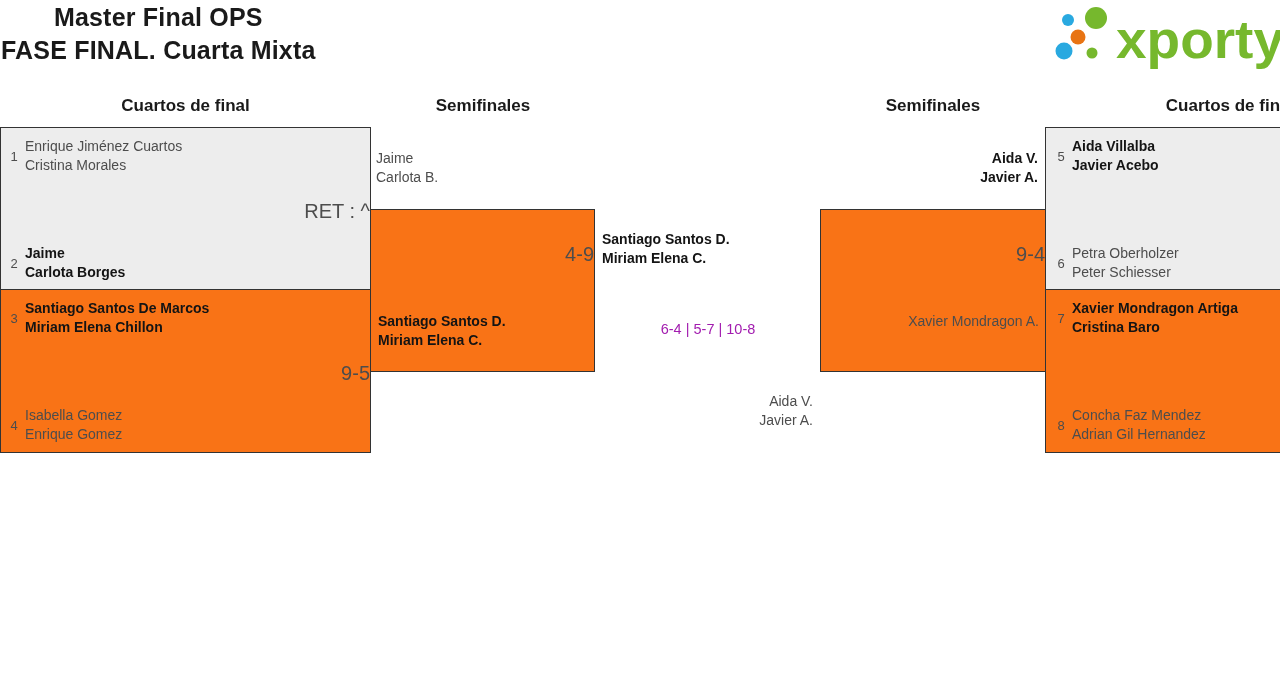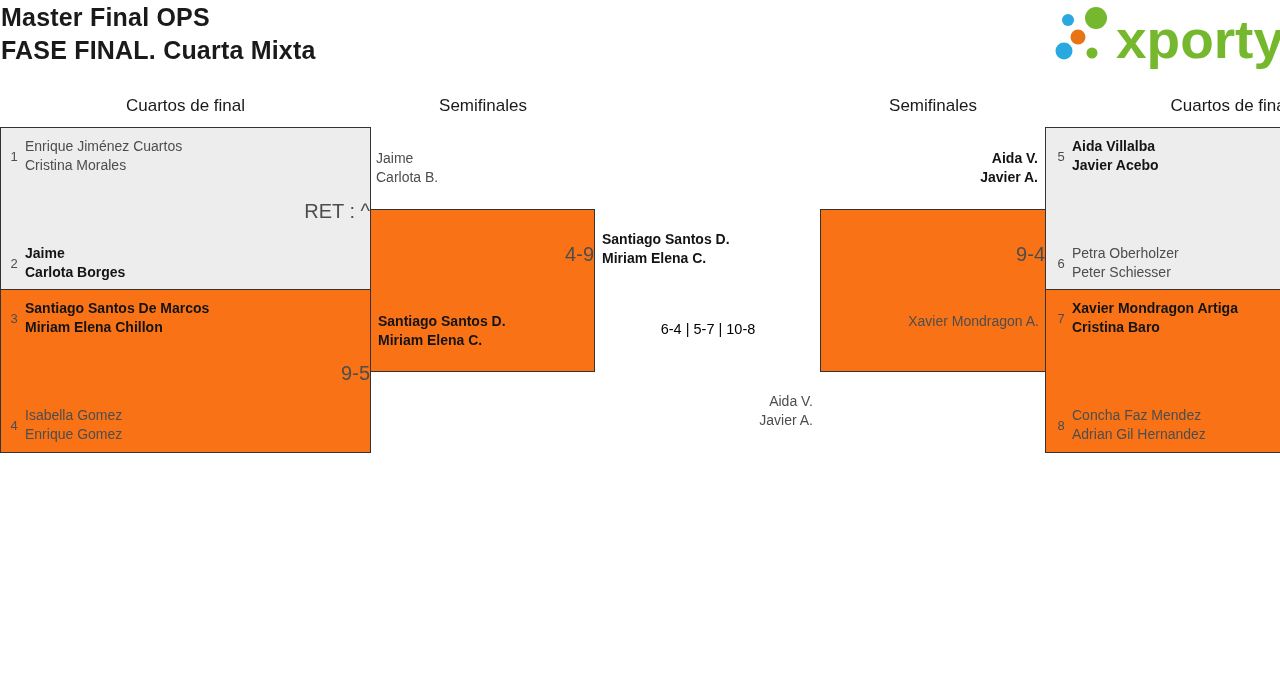--- a/index.html
+++ b/index.html
@@ -2,27 +2,27 @@
 <html><head>
 <meta charset="utf-8">
 <style>
   html,body{margin:0;padding:0;background:#fff;}
   #page{
     position:relative;width:1280px;height:697px;overflow:hidden;
     background:#ffffff;font-family:"Liberation Sans",sans-serif;
   }
   
   #title{position:absolute;left:1px;top:1px;font-size:25px;font-weight:700;
-    color:#1a1a1a;line-height:33px;letter-spacing:0.2px;}
+    color:#1a1a1a;line-height:33px;letter-spacing:0.2px;text-align:center;}
   
   #logo{position:absolute;left:1040px;top:0;width:245px;height:75px;}
   .dot-blue{fill:#29a9e0}.dot-green{fill:#76b82d}.dot-orange{fill:#e87414}
   #logo text{fill:#76b82d;font-family:"Liberation Sans",sans-serif;font-weight:700;}
   
-  .round-header{position:absolute;top:96px;font-size:17px;font-weight:400;
+  .round-header{position:absolute;top:96px;font-size:17px;font-weight:700;
     color:#1a1a1a;text-align:center;white-space:nowrap;}
   #rh0{left:0;width:371px;}
   #rh1{left:370px;width:226px;}
   #rh2{left:596px;width:224px;}
   #rh3{left:820px;width:226px;}
   #rh4{left:1045px;width:370px;}
   
   .box{position:absolute;background:#f97316;border:1px solid #333;box-sizing:border-box;}
   .box.gray{background:#ededed;}
   #box-qf-lt{left:0;top:127px;width:371px;height:163px;}
@@ -45,21 +45,21 @@
   .qf .score{top:72px;}
   .sf .score{top:33px;}
   .sf .t2{position:absolute;top:102px;}
   #box-sf-l .t2{left:7px;}
   #box-sf-r .t2{left:0;width:218px;text-align:right;}
   
   #sf-l-t1{position:absolute;left:376px;top:149px;}
   #sf-r-t1{position:absolute;left:820px;top:149px;width:218px;text-align:right;}
   #final-t1{position:absolute;left:602px;top:230px;}
   #final-score{position:absolute;left:596px;top:321px;width:224px;text-align:center;
-    font-size:14.5px;color:#000000;}
+    font-size:14.5px;color:#a21caf;}
   #final-t2{position:absolute;left:595px;top:392px;width:218px;text-align:right;}
 </style>
 </head>
 <body>
 
 <div id="page">
 
   <div id="title">
     <div>Master Final OPS</div>
     <div>FASE FINAL. Cuarta Mixta</div>

